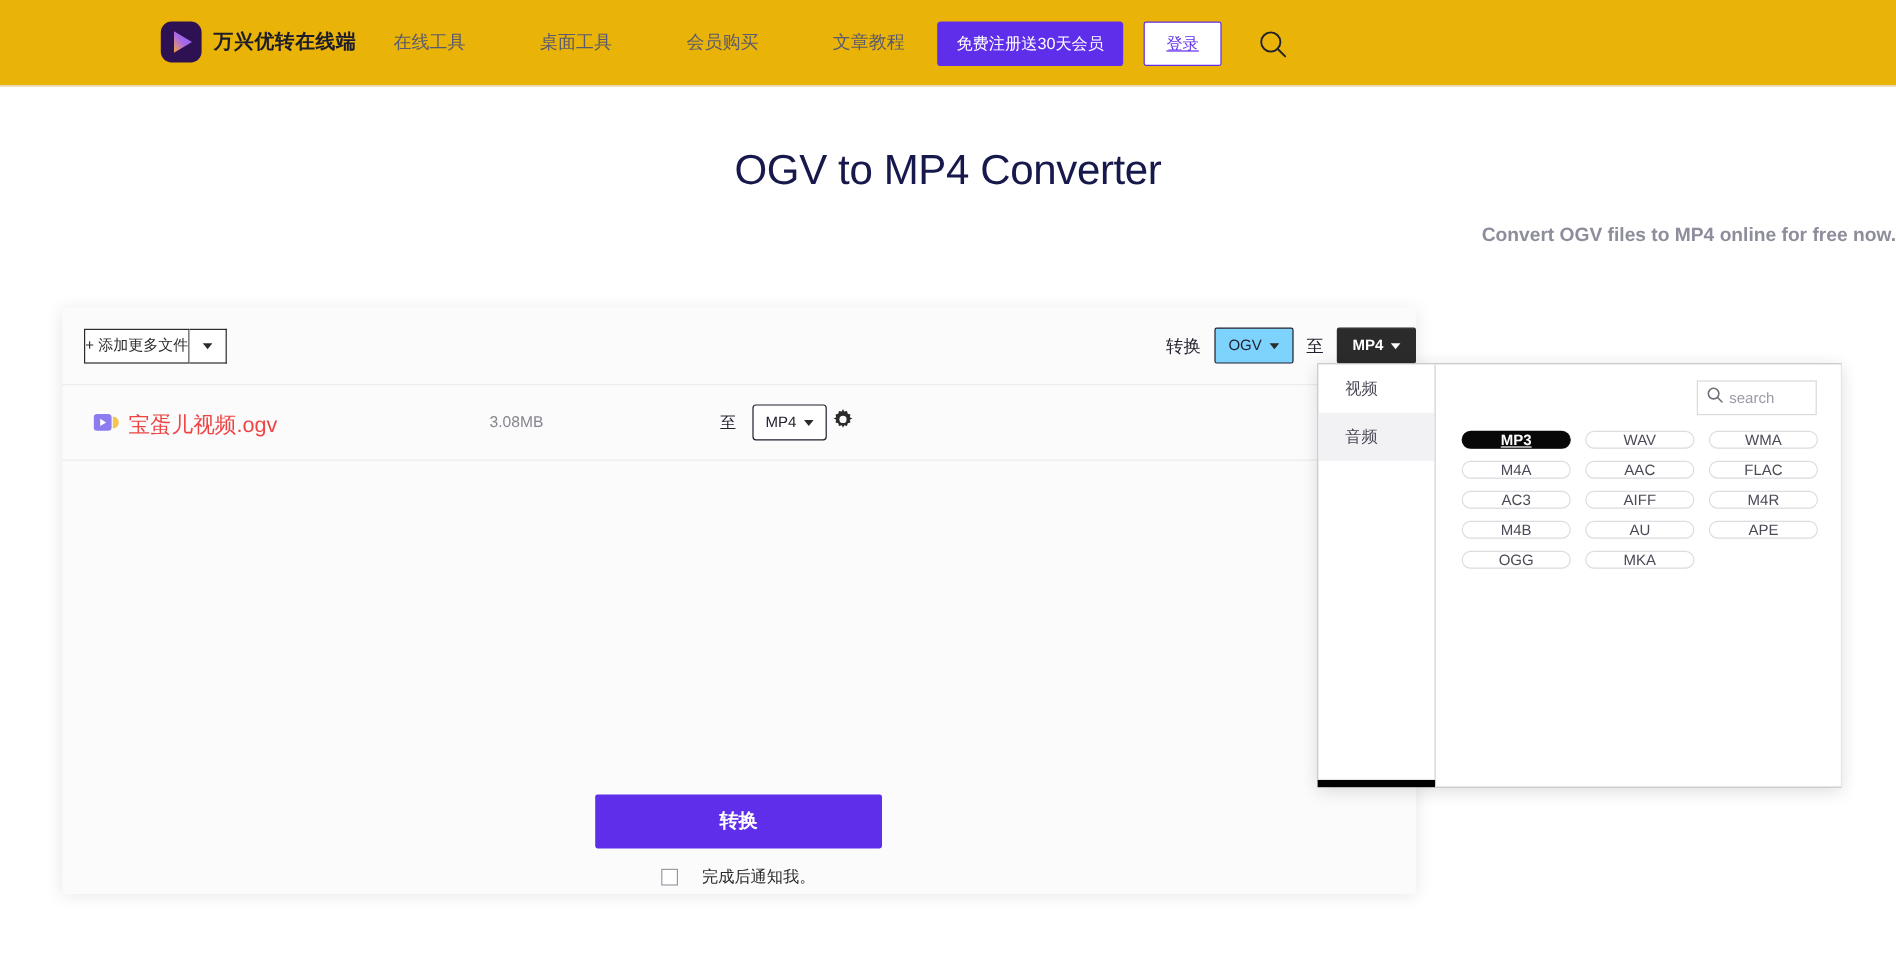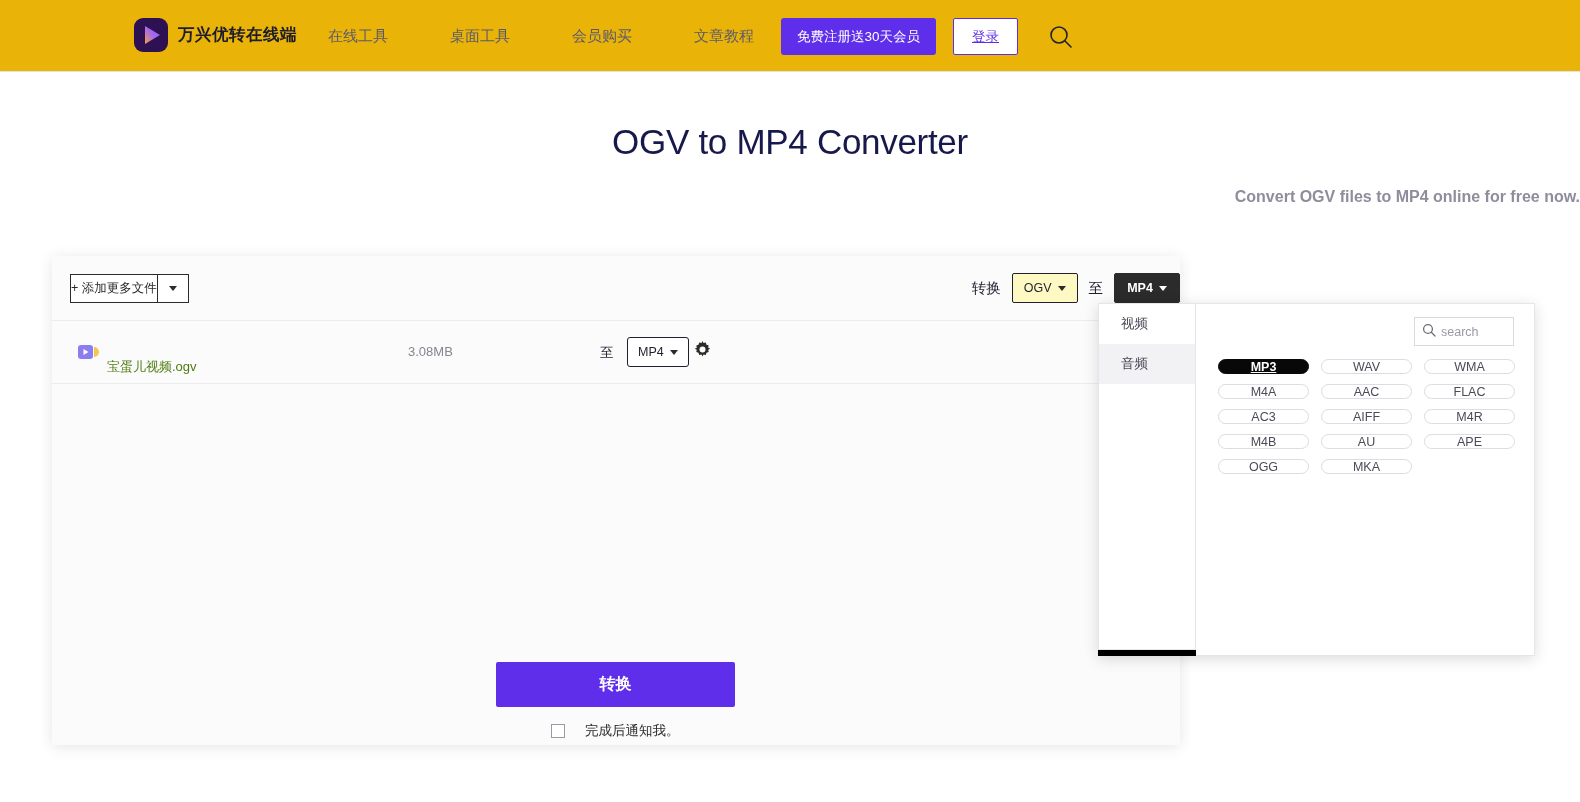--- a/index.html
+++ b/index.html
@@ -112,41 +112,41 @@
     border-right: 4px solid transparent;
     border-top: 5px solid #2b2b2b;
   }
   .convert-ctrl {
     position: absolute; right: 0px; top: 17px;
     display: flex; align-items: center; gap: 11px;
   }
   .convert-ctrl .lbl { font-size: 14.5px; color: #1f1f2e; }
   .fmt-btn {
     height: 30px; min-width: 60px; padding: 0 11px;
-    border: 1px solid #1f1f2e; background: #fef9c3;
+    border: 1px solid #1f1f2e; background: #7dd3fc;
     display: flex; align-items: center; justify-content: center; gap: 6px;
     font-size: 12.5px; color: #1f1f2e; cursor: pointer;
     border-radius: 2px; white-space: nowrap;
   }
   .fmt-btn.dark {
     background: #2b2b2b; border-color: #2b2b2b; color: #fff;
     min-width: 66px; font-weight: bold;
   }
   .fmt-btn.dark .caret-down { border-top-color: #fff; }
 
   
   .file-row {
     position: relative; height: 63px;
     border-bottom: 1px solid #ececef;
     display: flex; align-items: center;
   }
   .file-icon { position: absolute; left: 26px; top: 22px; width: 22px; height: 18px; }
   .file-name {
     position: absolute; left: 55px; top: 21px;
-    font-size: 13px; color: #4d7c0f; white-space: nowrap; margin-top: 16px;
+    font-size: 18px; color: #ef4444; white-space: nowrap;
   }
   .file-size {
     position: absolute; left: 356px; top: 23px;
     font-size: 13px; color: #86868f;
   }
   .file-to {
     position: absolute; left: 548px; top: 23px;
     font-size: 13.5px; color: #1f1f2e;
   }
   .file-fmt {

